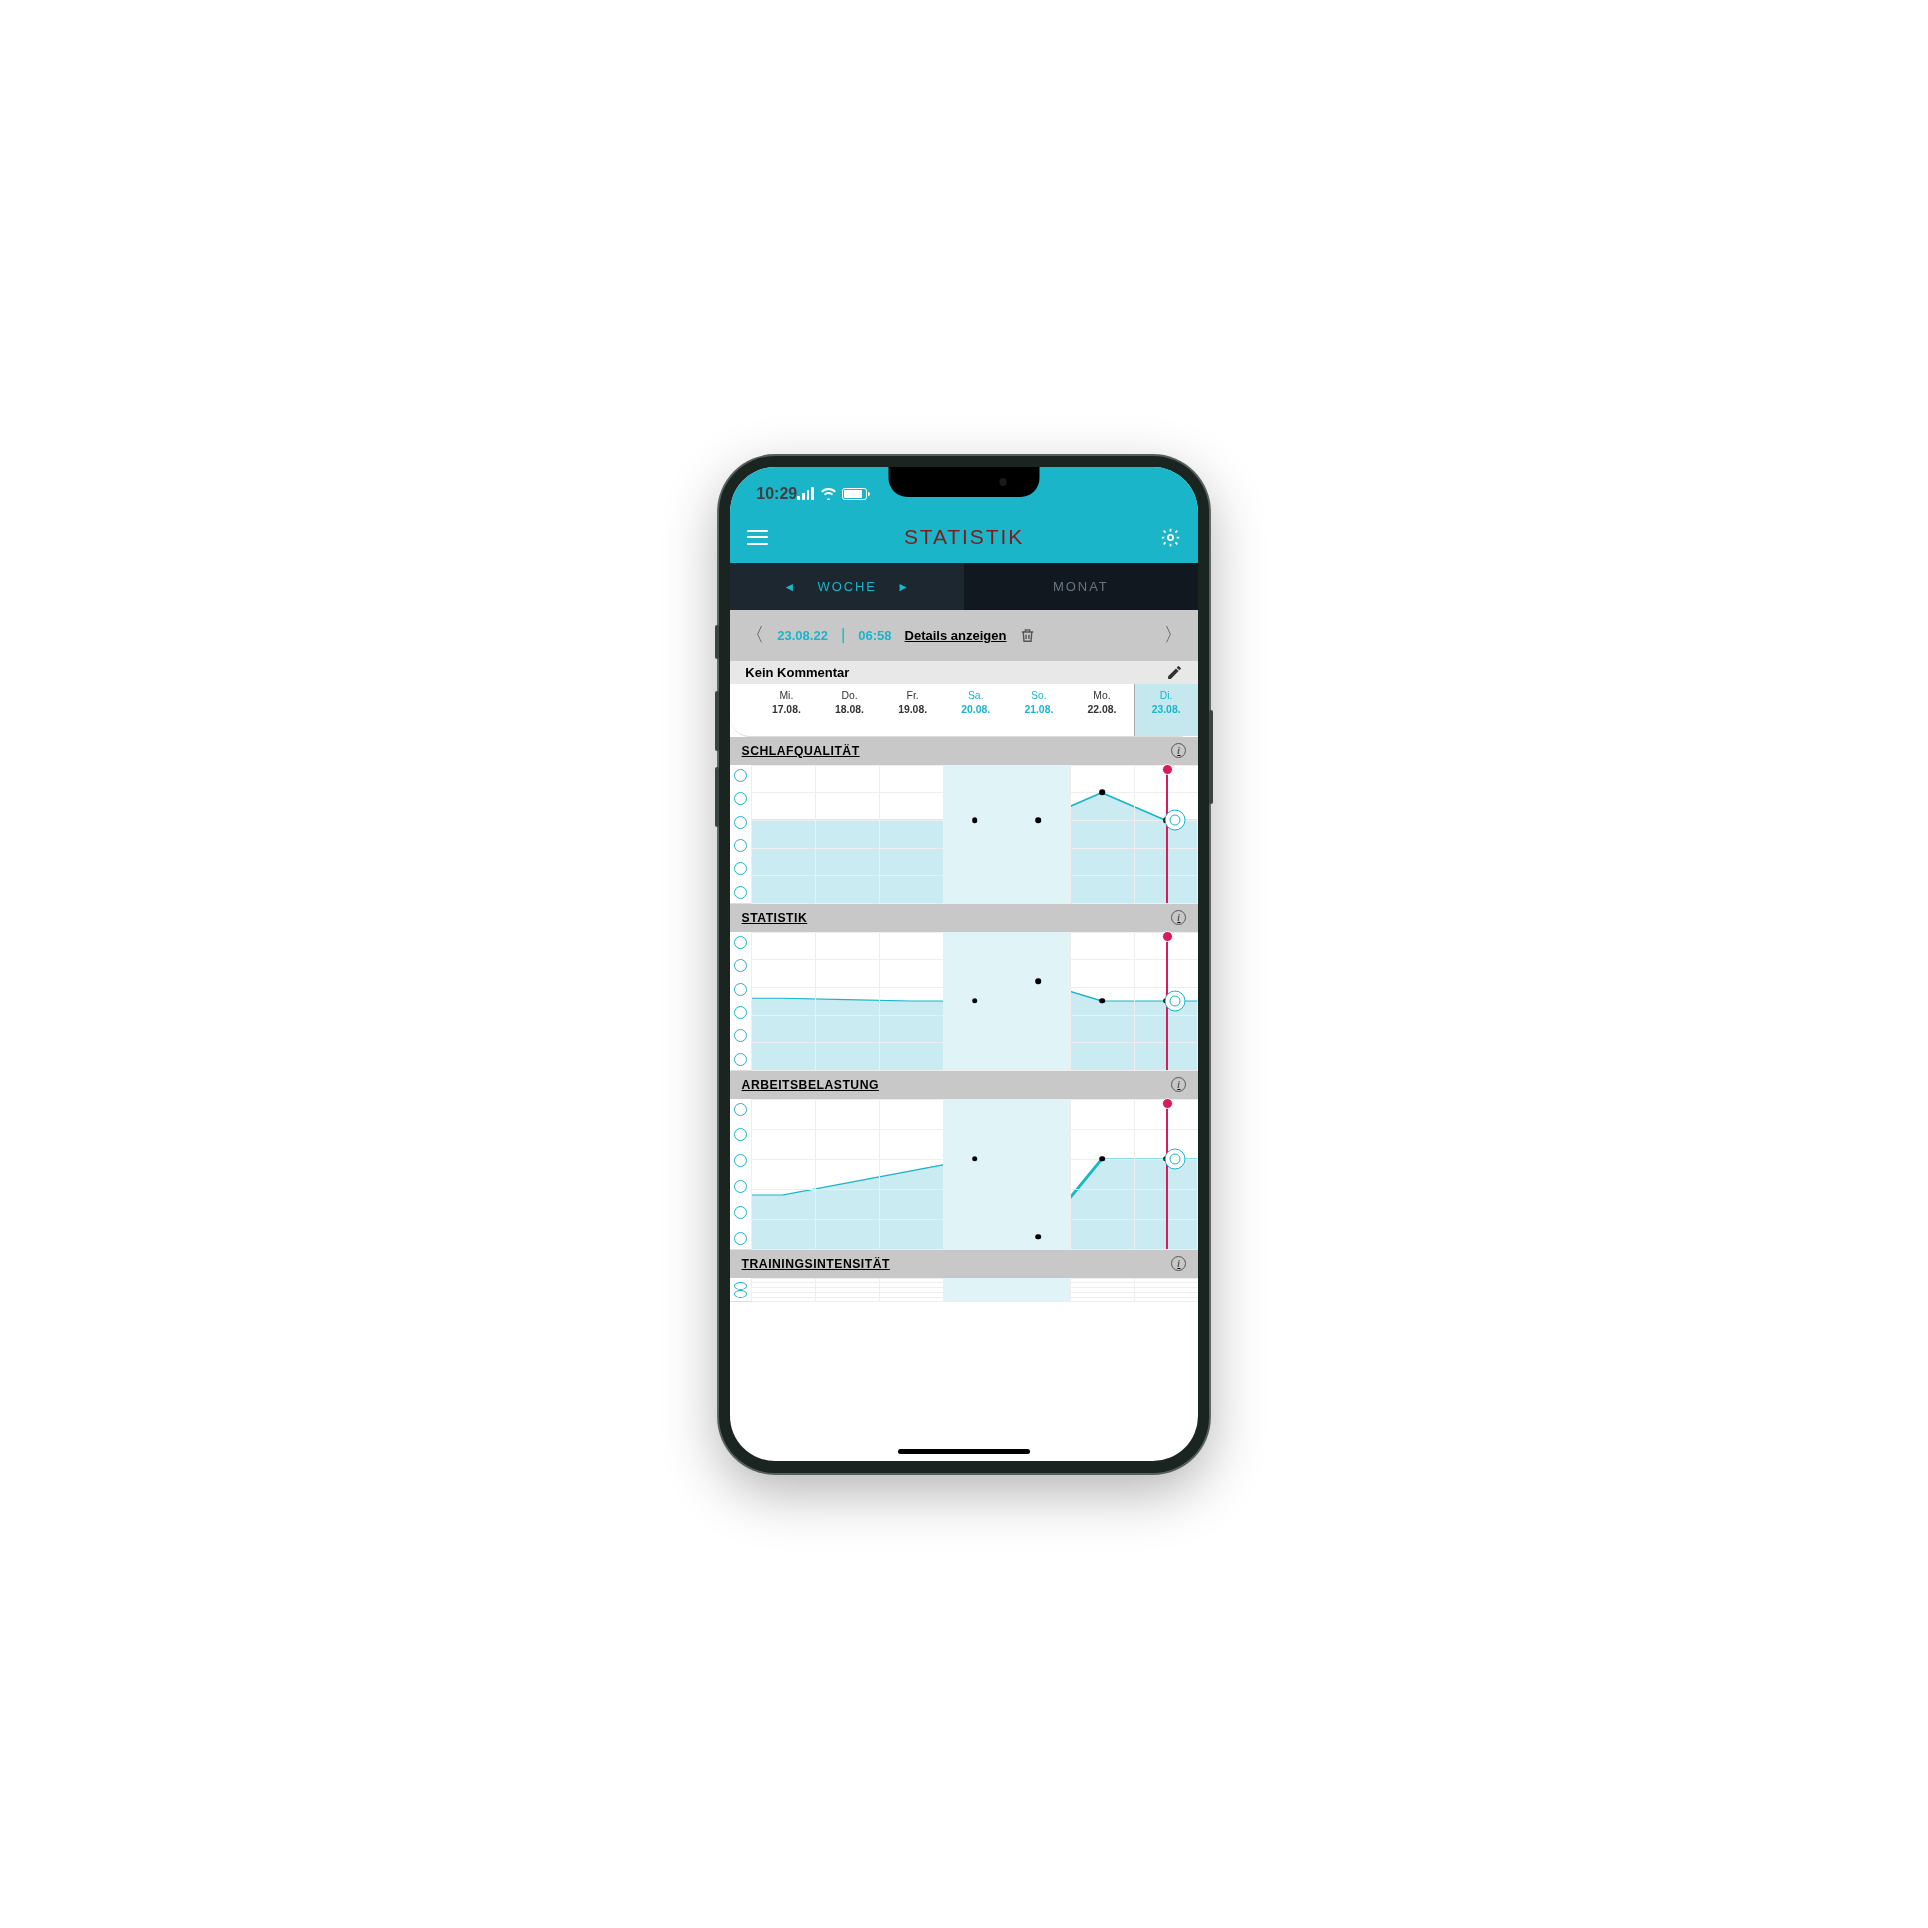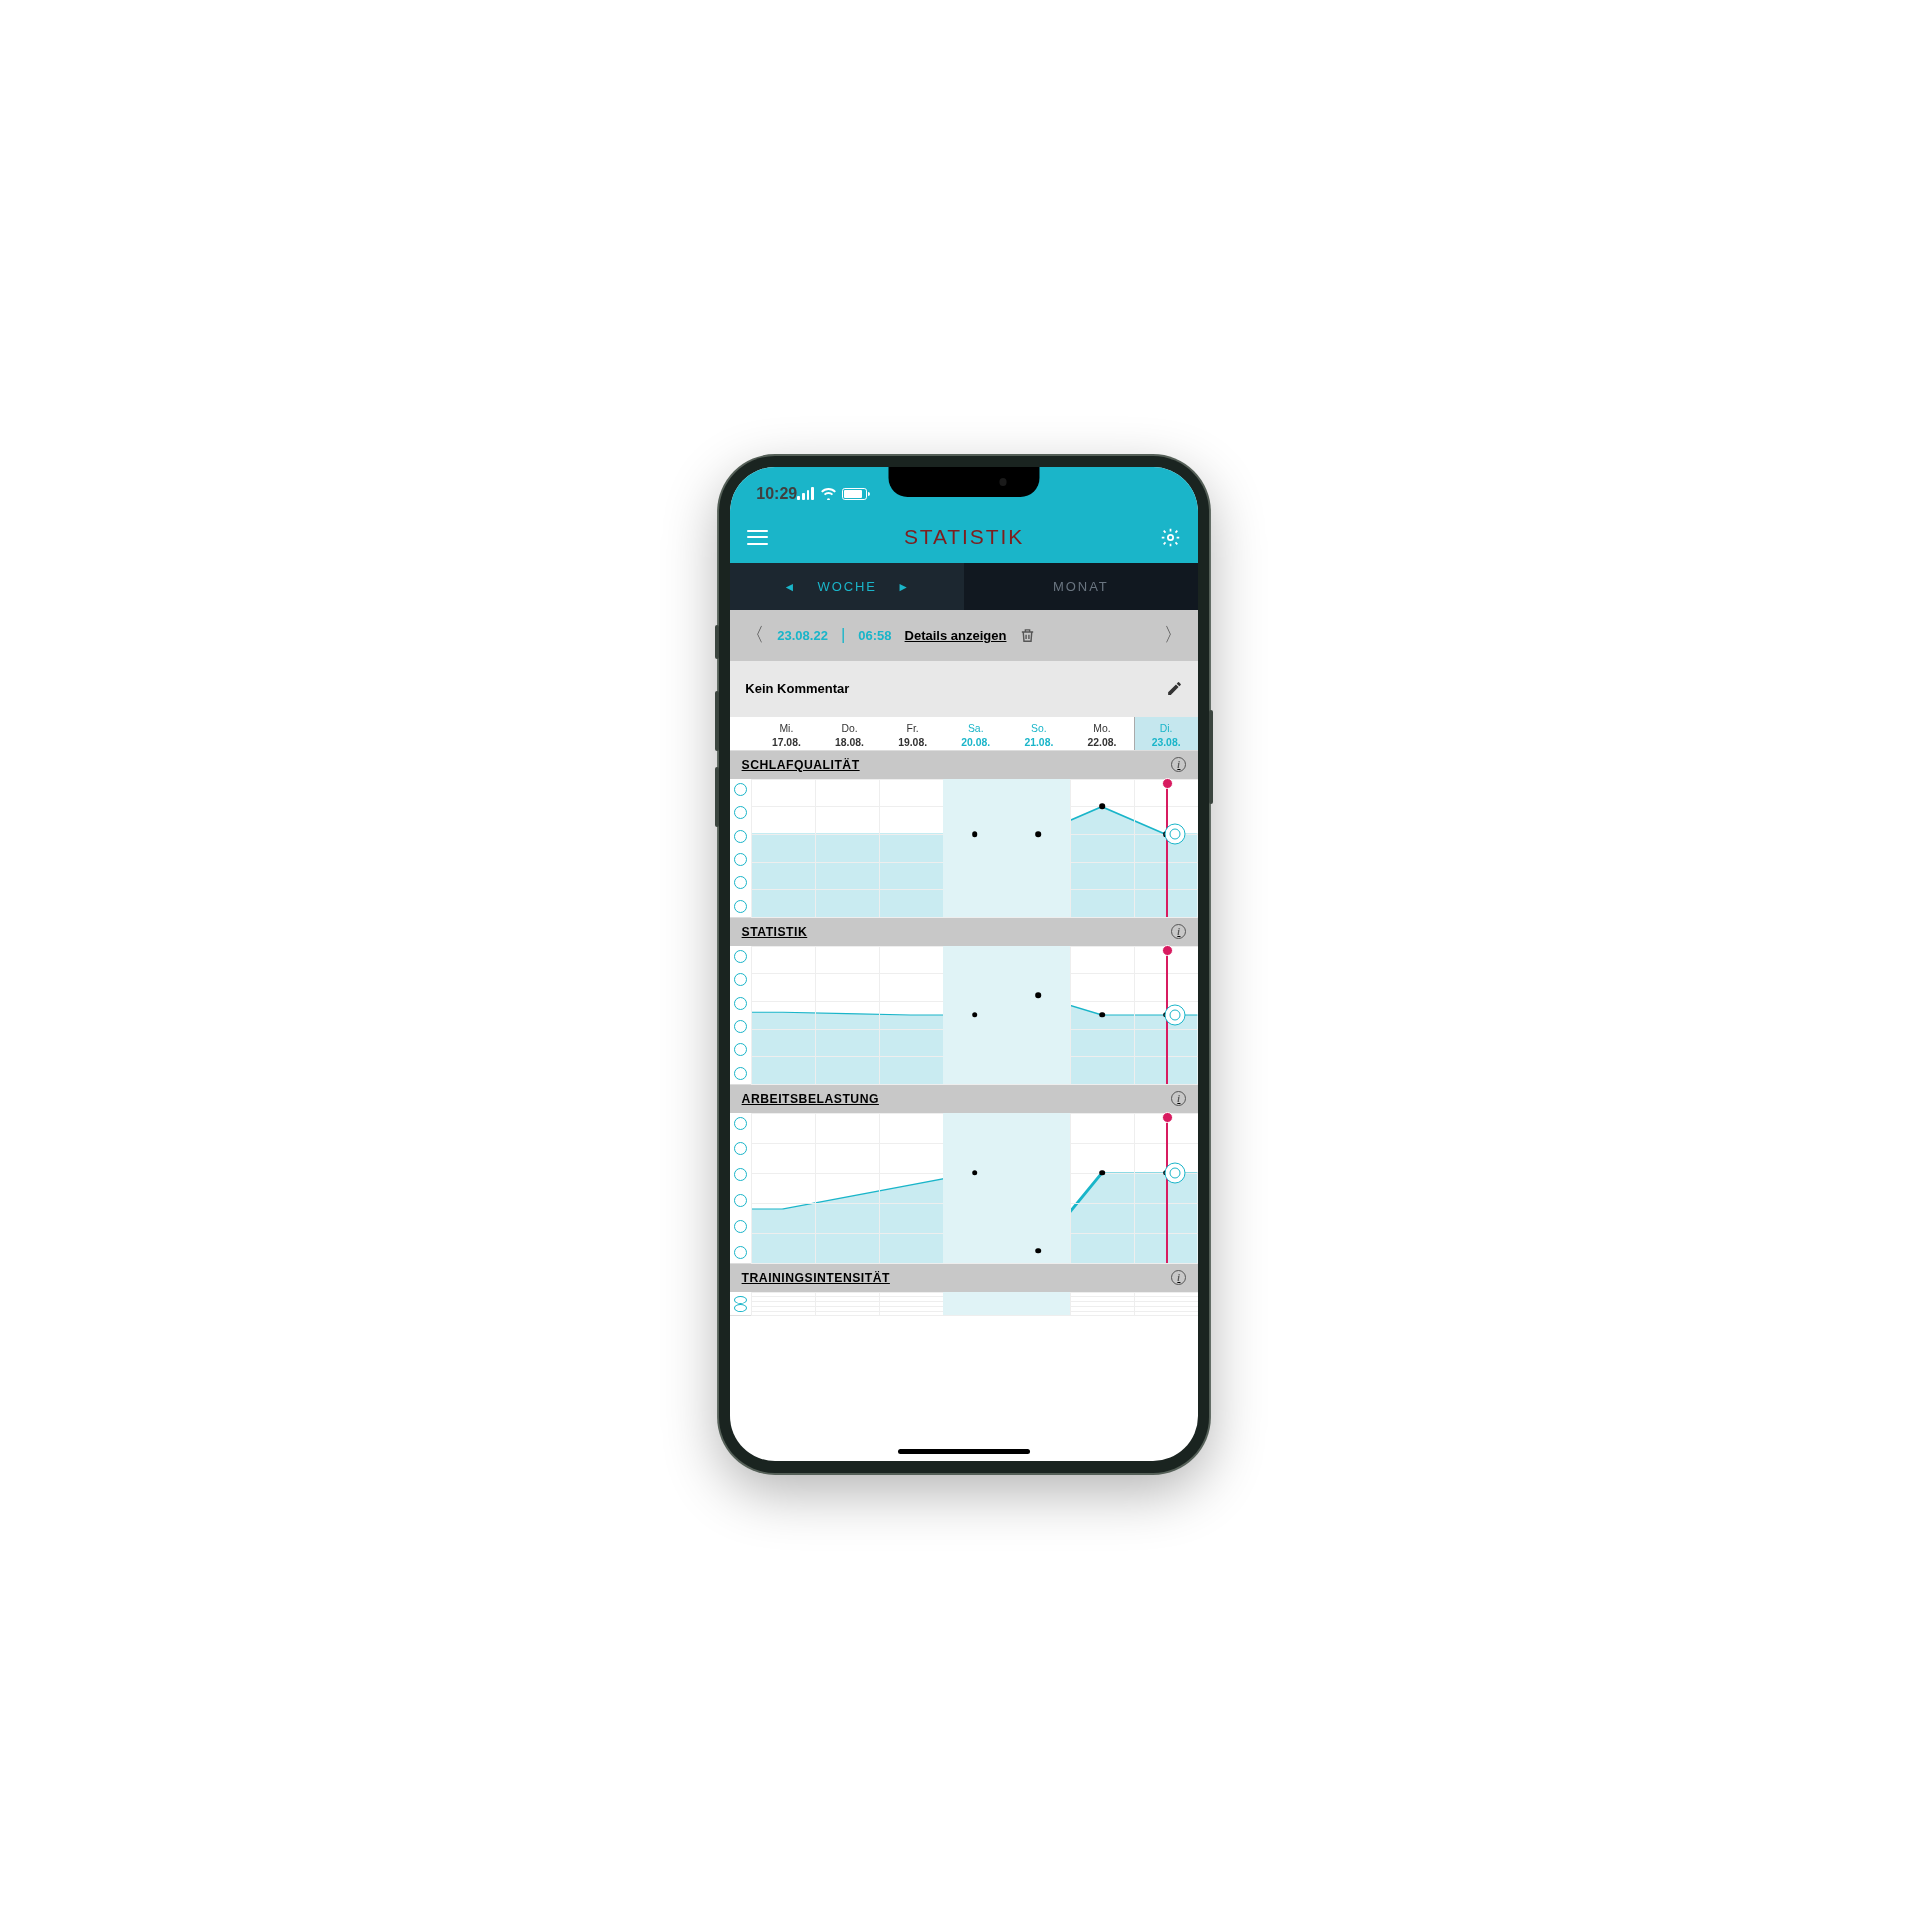--- a/index.html
+++ b/index.html
@@ -121,35 +121,36 @@
   }
   .nav-chevron { color:#555; font-size:19px; }
   .nav-chevron.right { margin-left:auto; }
   .nav-date { color:#1ab5c9; font-weight:700; font-size:13px;}
   .nav-sep { color:#1ab5c9; font-size:17px; font-weight:300;}
   .nav-time { color:#1ab5c9; font-weight:700; font-size:13px;}
   .nav-details { color:#000; font-weight:700; font-size:13px; text-decoration:underline;}
   .trash { color:#555; width:17px; }
 
   .comment-row {
-    height: 56px;
+    height: 23px;
     background: #e8e8e8;
     display: flex;
     align-items: center;
     justify-content: space-between;
     padding: 0 15px;
     font-weight: 700;
     font-size: 13px;
   }
 
   .day-header {
-    height: 34px;
+    height: 53px;
     background: #fff;
     display: flex;
     border-bottom:0.9px solid #ddd;
+    border-radius:20px;
   }
   .day-spacer { width: 24.5px; }
   .day-cell {
     flex: 1;
     text-align: center;
     font-size: 10.4px;
     color: #333;
     padding-top: 5.6px;
     line-height: 1.3;
   }

